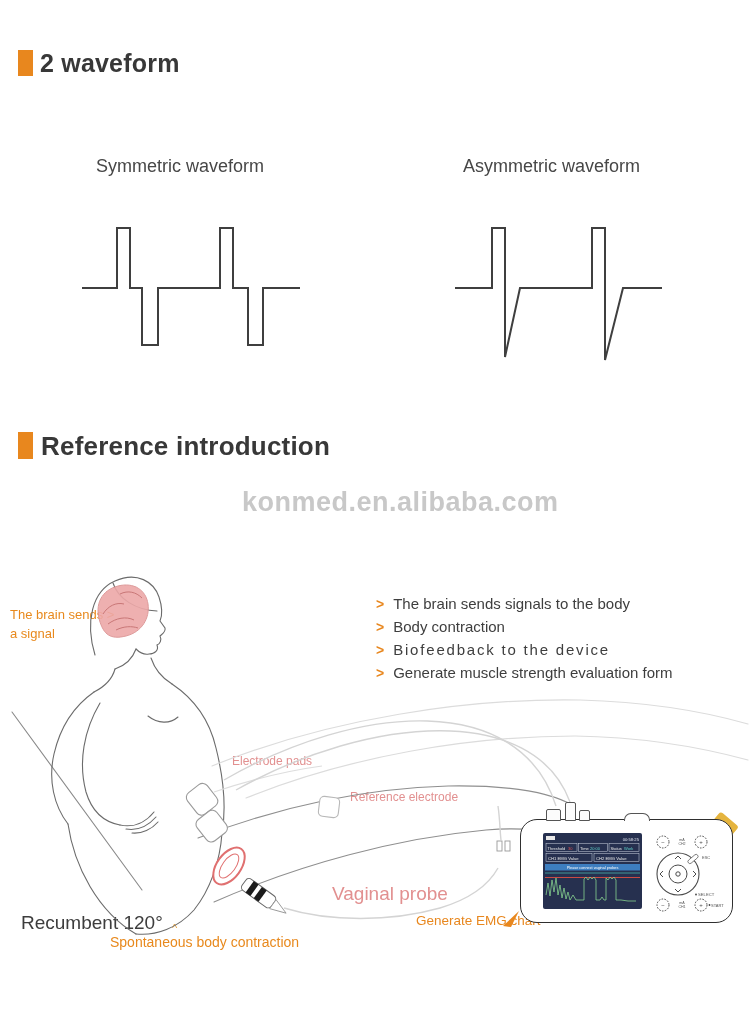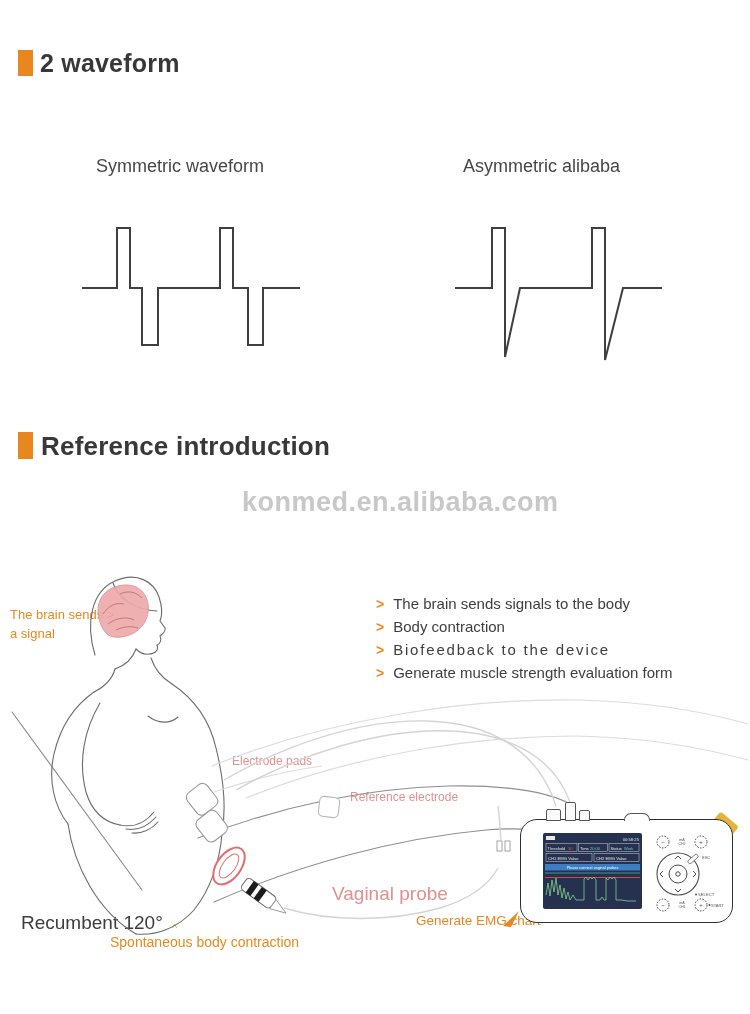--- a/index.html
+++ b/index.html
@@ -103,21 +103,21 @@
     <rect x="497" y="841" width="5" height="10" fill="#fff" stroke="#999" stroke-width="0.9"></rect>
     <rect x="505" y="841" width="5" height="10" fill="#fff" stroke="#999" stroke-width="0.9"></rect>
 
     <polygon points="503,926 519,911 511,927" fill="#e8871e"></polygon>
   </svg>
 
   <div class="abs hdr-square" style="left:18px;top:50px;"></div>
   <div class="abs hdr-text" style="left:40px;top:49px;">2 waveform</div>
 
   <div class="abs wf-title" style="left:96px;top:156px;text-align:center;">Symmetric waveform</div>
-  <div class="abs wf-title" style="left:463px;top:156px;">Asymmetric alibaba</div>
+  <div class="abs wf-title" style="left:463px;top:156px;">Asymmetric waveform</div>
 
   <div class="abs hdr-square" style="left:18px;top:432px;height:27px;"></div>
   <div class="abs hdr-text" style="left:41px;top:431px;font-size:26px;">Reference introduction</div>
 
   <div class="abs watermark" style="left:242px;top:487px;">konmed.en.alibaba.com</div>
 
   <div class="abs orange-label" style="left:10px;top:606px;width:120px;">
     <div>The brain sends  &gt;</div>
     <div>a signal</div>
   </div>

